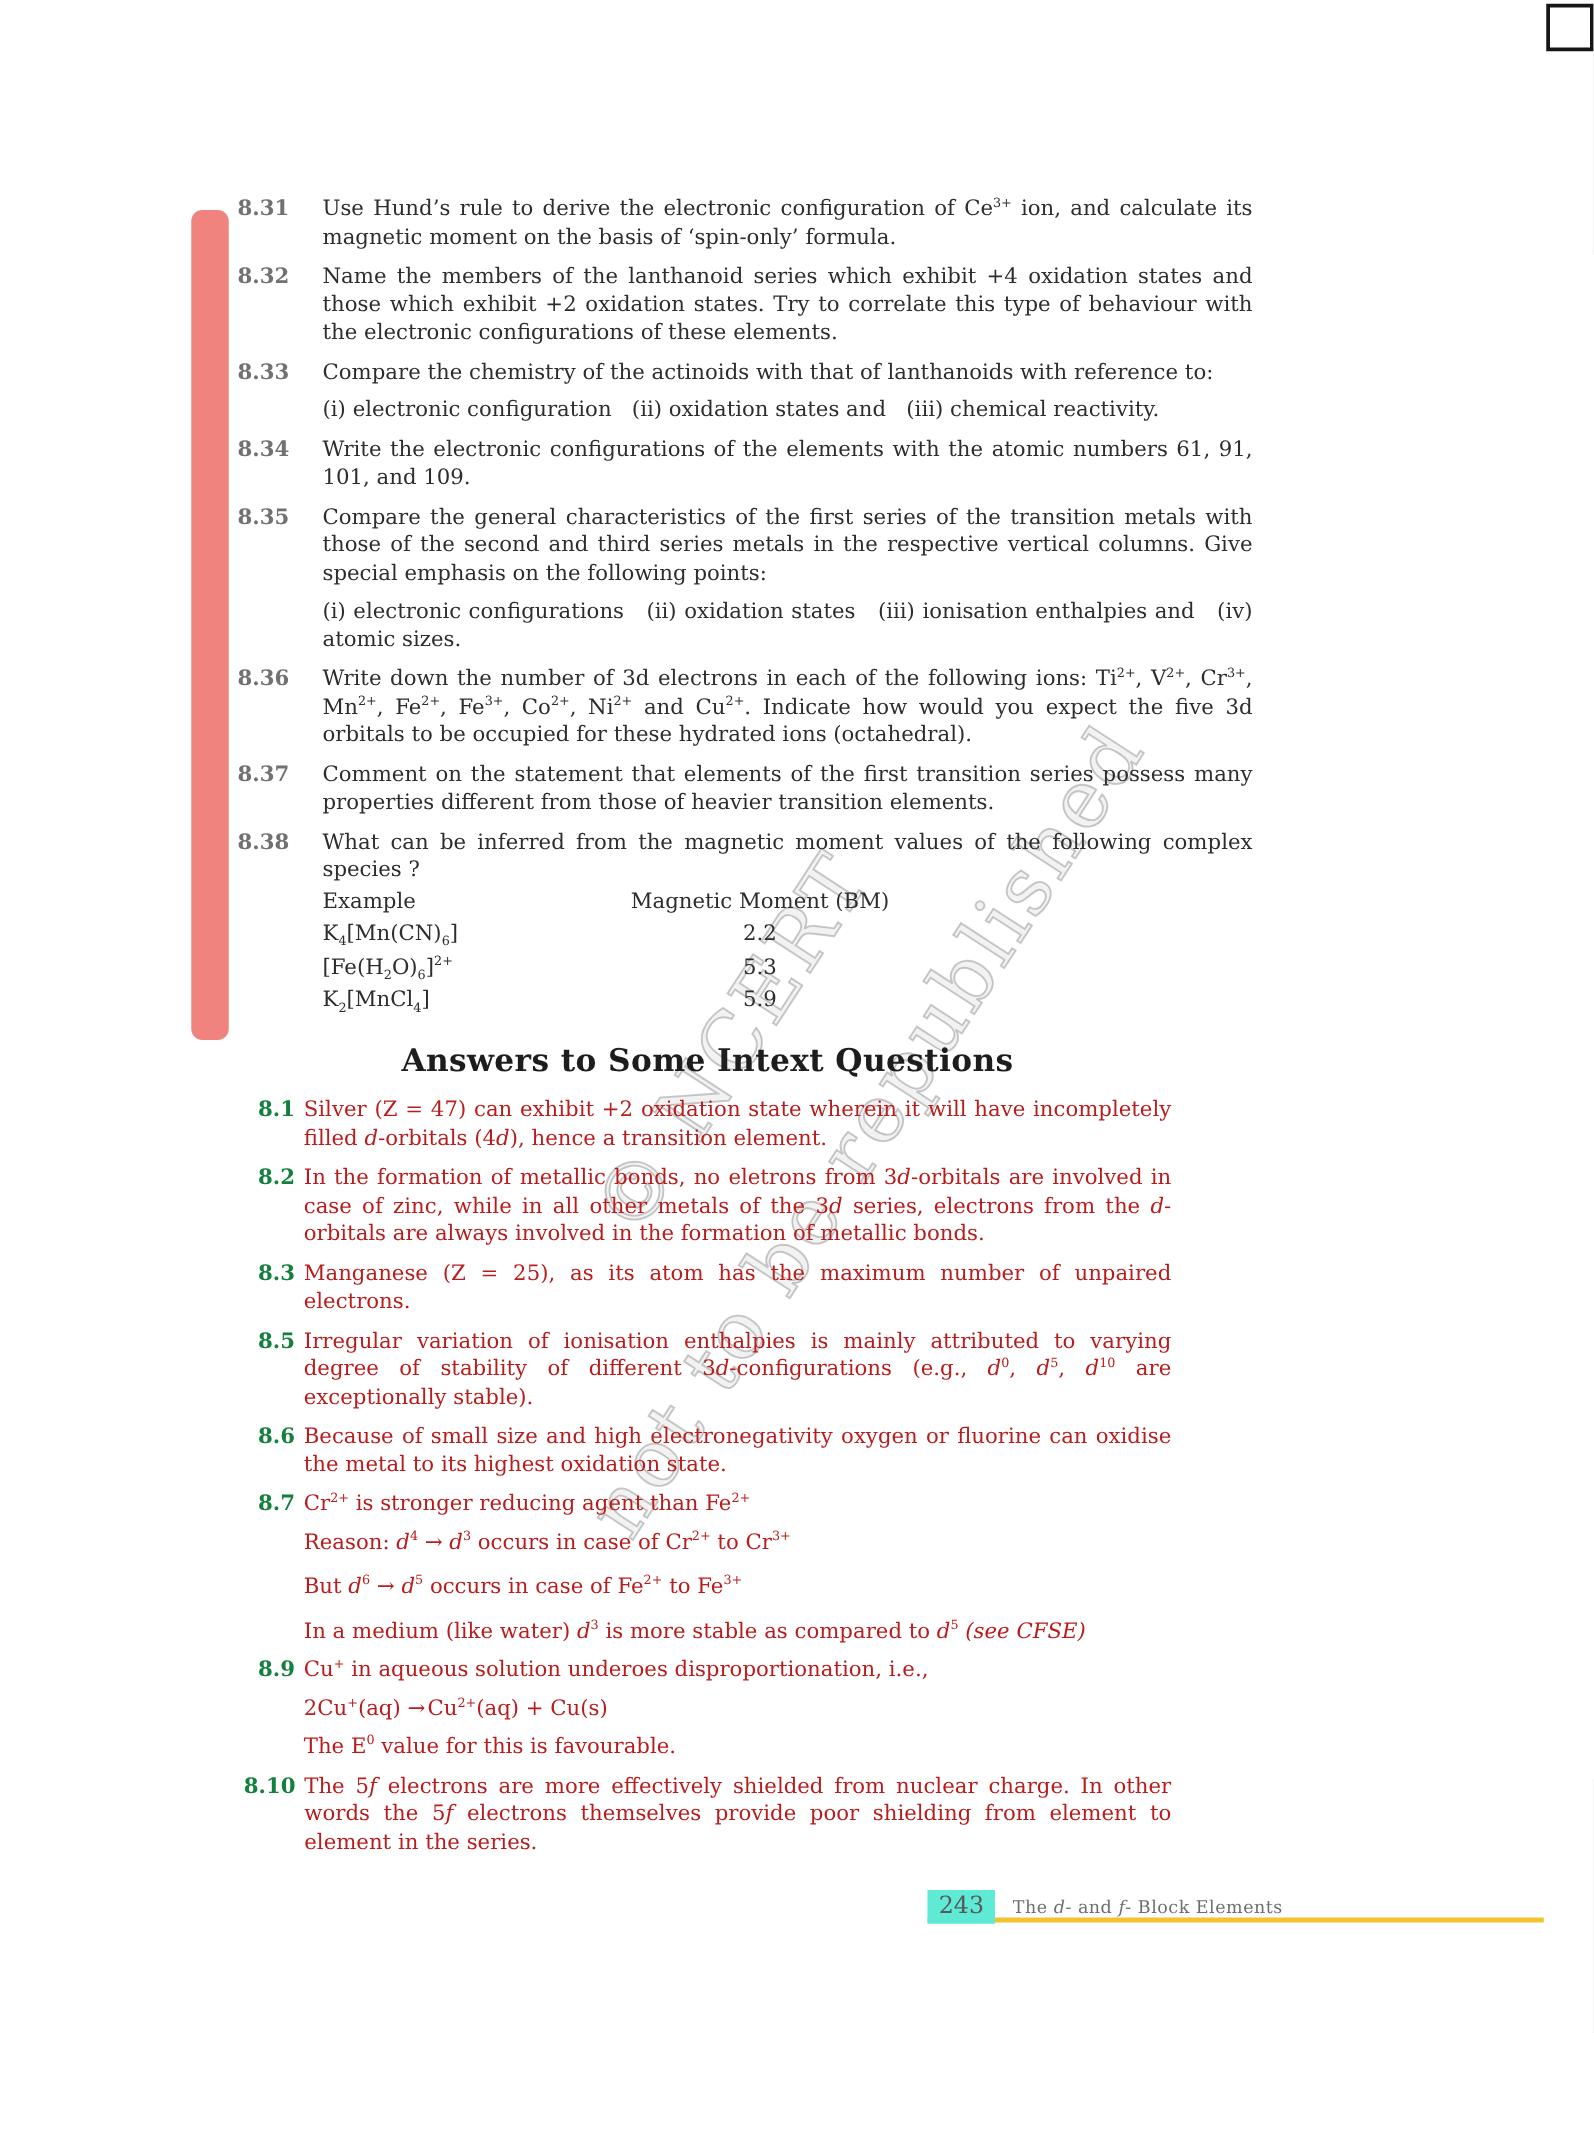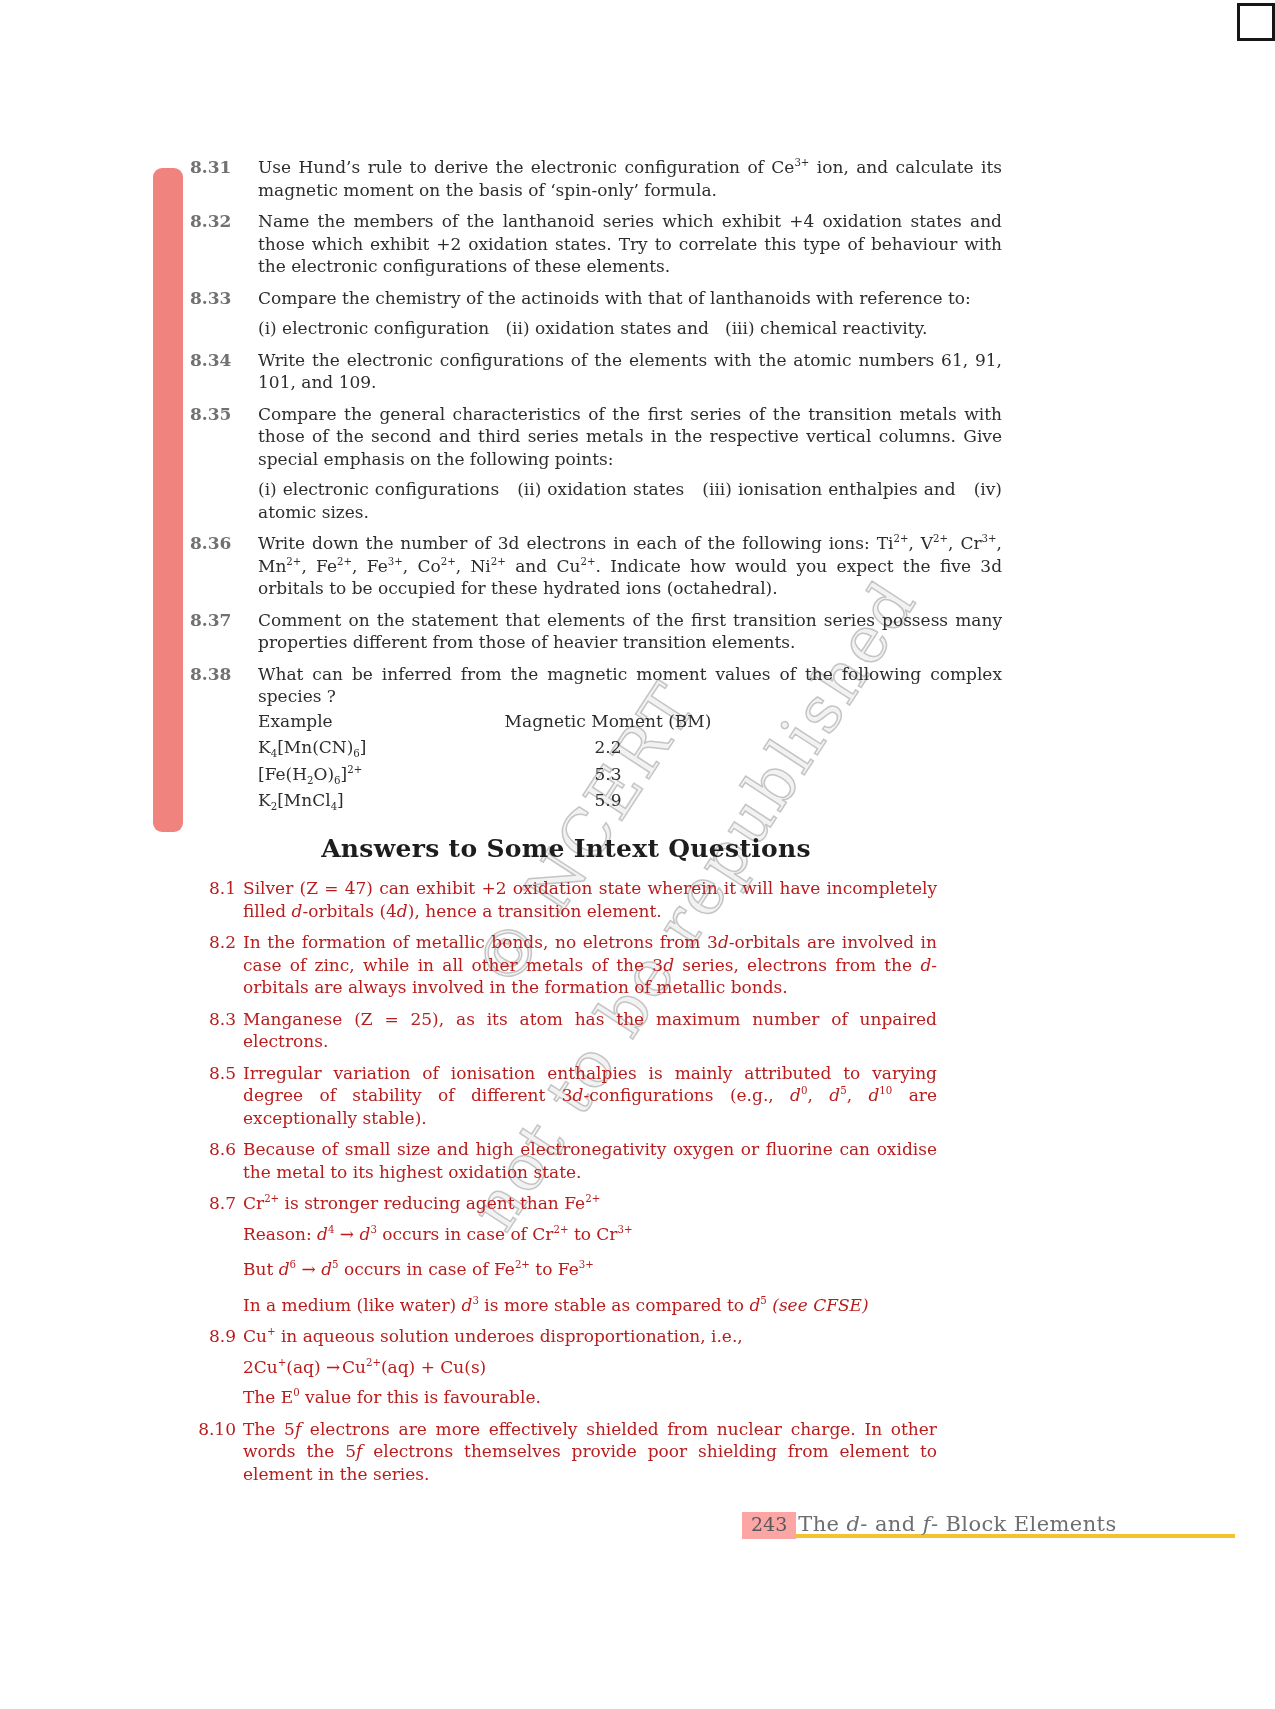--- a/index.html
+++ b/index.html
@@ -66,36 +66,36 @@
   .mmrow { display:grid; grid-template-columns:205px 290px; line-height:26.5px; }
   .mmrow .c2 { text-align:center; }
 
   
   .answers { margin:24px 0 0 195px; width:742px; font-size:17px; line-height:22.5px; }
   .answers-heading {
     text-align:center; font-weight:bold; font-size:25px; color:#1d1d1d;
     margin-bottom:17px; letter-spacing:0.3px;
   }
   .a { display:flex; margin-bottom:9px; }
-  .a .num { flex:0 0 41px; text-align:right; margin-right:7px; font-weight:normal; color:#b91c1c; }
+  .a .num { flex:0 0 41px; text-align:right; margin-right:7px; font-weight:bold; color:#15803d; }
   .a .txt { flex:1; text-align:justify; color:#b91c1c; }
 
   
   .footer { position:absolute; left:742px; top:1512px; width:493px; z-index:2; }
   .footer-rule {
     position:absolute; left:0; top:22px; width:100%; height:3.5px;
     background:#f2c230;
   }
   .footer-content { position:relative; display:flex; align-items:baseline; }
   .pagenum-badge {
-    background:#fca5a5; color:#58585c;
+    background:#5eead4; color:#58585c;
     font-size:19px; padding:1px 9px 4px 9px;
     position:relative; z-index:1;
   }
-  .chapter-title { margin-left:2px; color:#6d6e71; font-size:21px; letter-spacing:0.4px; }
+  .chapter-title { margin-left:14px; color:#6d6e71; font-size:14px; letter-spacing:0.4px; }
 
   .year {
     position:absolute; left:0; top:1638px; width:1170px;
     text-align:center;
     font-family:"Liberation Sans","DejaVu Sans",sans-serif;
     font-size:16px; color:#1c1c1c; z-index:2;
   }
 </style>
 </head>
 <body>

